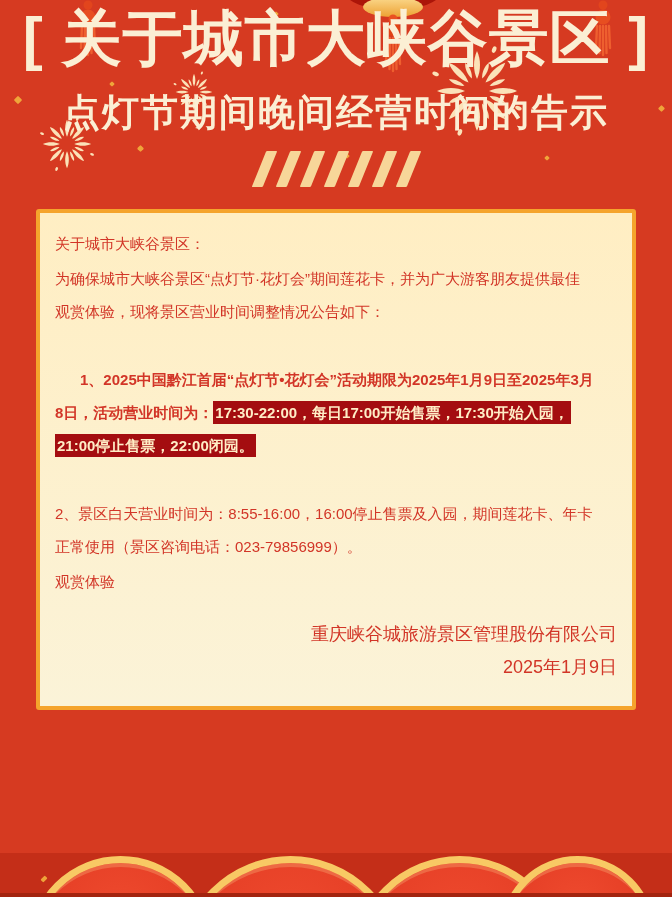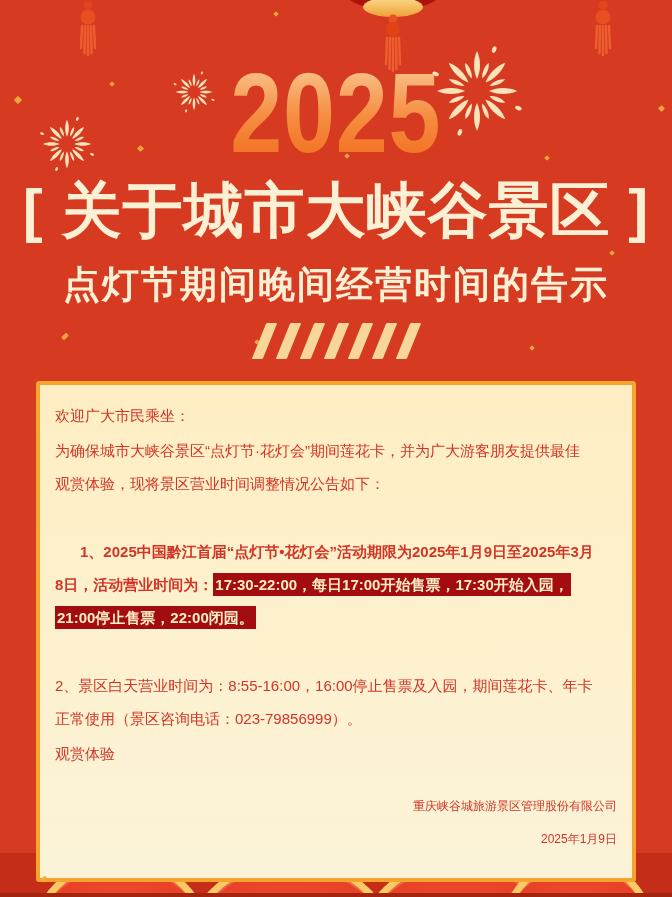--- a/index.html
+++ b/index.html
@@ -49,21 +49,21 @@
     font-size:15px;line-height:33px;white-space:pre-wrap;
   }
   .card .bold{font-weight:bold;}
   .hl{
     background:var(--highlight-background,#a40d10);
     color:var(--highlight-text,#ffedc6);
     font-weight:bold;padding:3px 2px;
     -webkit-box-decoration-break:clone;box-decoration-break:clone;
   }
   .signature{margin-top:20px;text-align:right;}
-  .signature div{color:var(--text-red,#d23527);font-size:12px;line-height:33px;}
+  .signature div{color:var(--text-red,#d23527);font-size:18px;line-height:33px;}
   
   .scallops{position:absolute;left:0;right:0;bottom:0;height:44px;background:#c42e18;overflow:hidden;z-index:1;}
   .scallop{
     position:absolute;top:3px;border-radius:50%;box-sizing:border-box;
     border:7px solid var(--gold-accent,#f8c964);
     background:radial-gradient(circle at 50% 30%,#ee4a2e 0%,#e23a22 75%);
     box-shadow:inset 0 10px 0 -6px rgba(255,220,150,.25);
   }
   .sc1{left:28px;width:185px;height:185px;}
   .sc2{left:178px;width:225px;height:225px;}
@@ -158,37 +158,34 @@
   <span class="speck" style="left:345px;top:154px;width:4px;height:4px;"></span>
   <span class="speck" style="left:470px;top:214px;width:4px;height:6px;"></span>
   <span class="speck" style="left:545px;top:156px;width:4px;height:4px;"></span>
   <span class="speck" style="left:659px;top:106px;width:5px;height:5px;"></span>
   <span class="speck" style="left:63px;top:333px;width:4px;height:7px;"></span>
   <span class="speck" style="left:150px;top:267px;width:4px;height:4px;"></span>
   <span class="speck" style="left:255px;top:340px;width:4px;height:4px;"></span>
   <span class="speck" style="left:530px;top:346px;width:4px;height:4px;"></span>
   <span class="speck" style="left:610px;top:251px;width:4px;height:4px;"></span>
 
-  <div class="year-wrap">
-    <span class="year">2025</span>
-  </div>
   <div class="title">[ 关于城市大峡谷景区 ]</div>
   <div class="subtitle">点灯节期间晚间经营时间的告示</div>
   <div class="slashes">
       <span class="slash-bar"></span>
       <span class="slash-bar"></span>
       <span class="slash-bar"></span>
       <span class="slash-bar"></span>
       <span class="slash-bar"></span>
       <span class="slash-bar"></span>
       <span class="slash-bar"></span>
     </div>
 
   <div class="card">
-    <p>欢迎广大市民乘坐：</p>
+    <p>关于城市大峡谷景区：</p>
     <p>为确保城市大峡谷景区“点灯节·花灯会”期间莲花卡，并为广大游客朋友提供最佳
 观赏体验，现将景区营业时间调整情况公告如下：</p>
     <p class="bold">
       <span>1、2025中国黔江首届“点灯节•花灯会”活动期限为2025年1月9日至2025年3月
 8日，活动营业时间为：</span><span class="hl">17:30-22:00，每日17:00开始售票，17:30开始入园，
 21:00停止售票，22:00闭园。</span>
     </p>
     <p>2、景区白天营业时间为：8:55-16:00，16:00停止售票及入园，期间莲花卡、年卡
 正常使用（景区咨询电话：023-79856999）。</p>
     <p>观赏体验</p>

